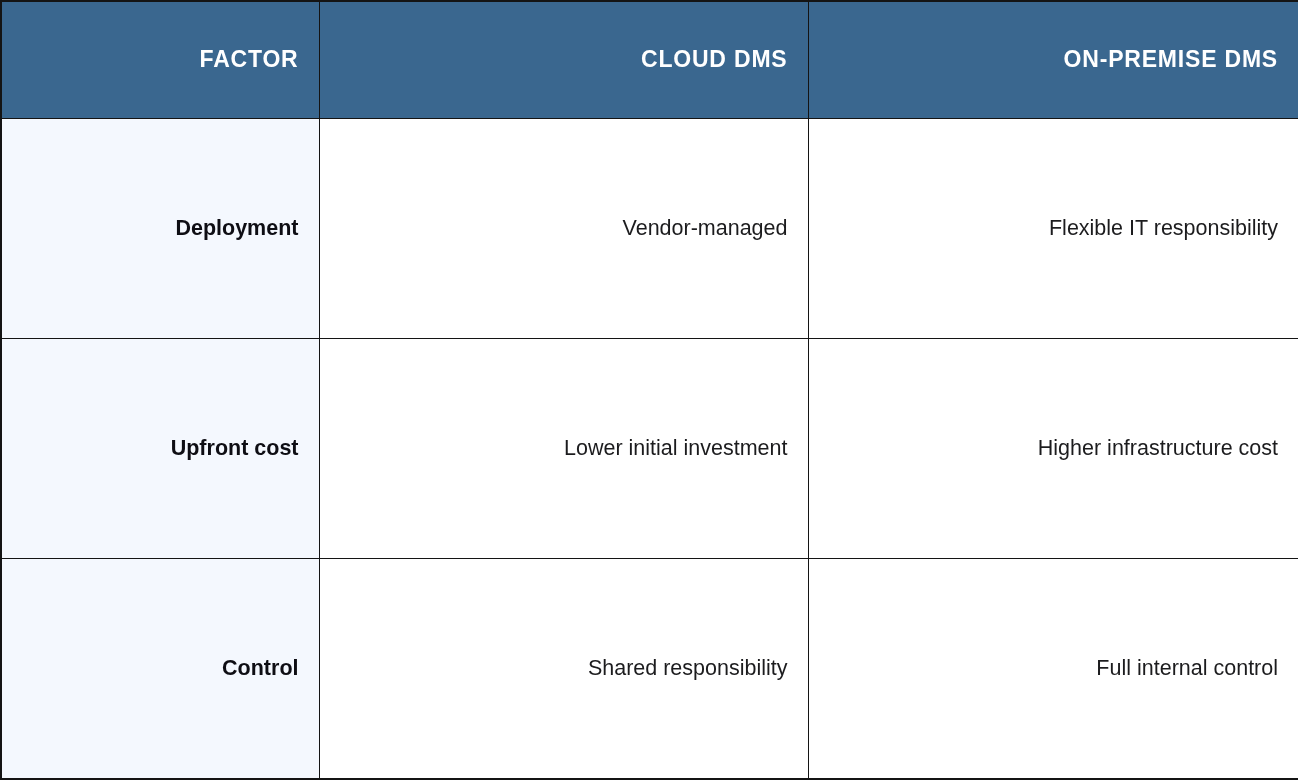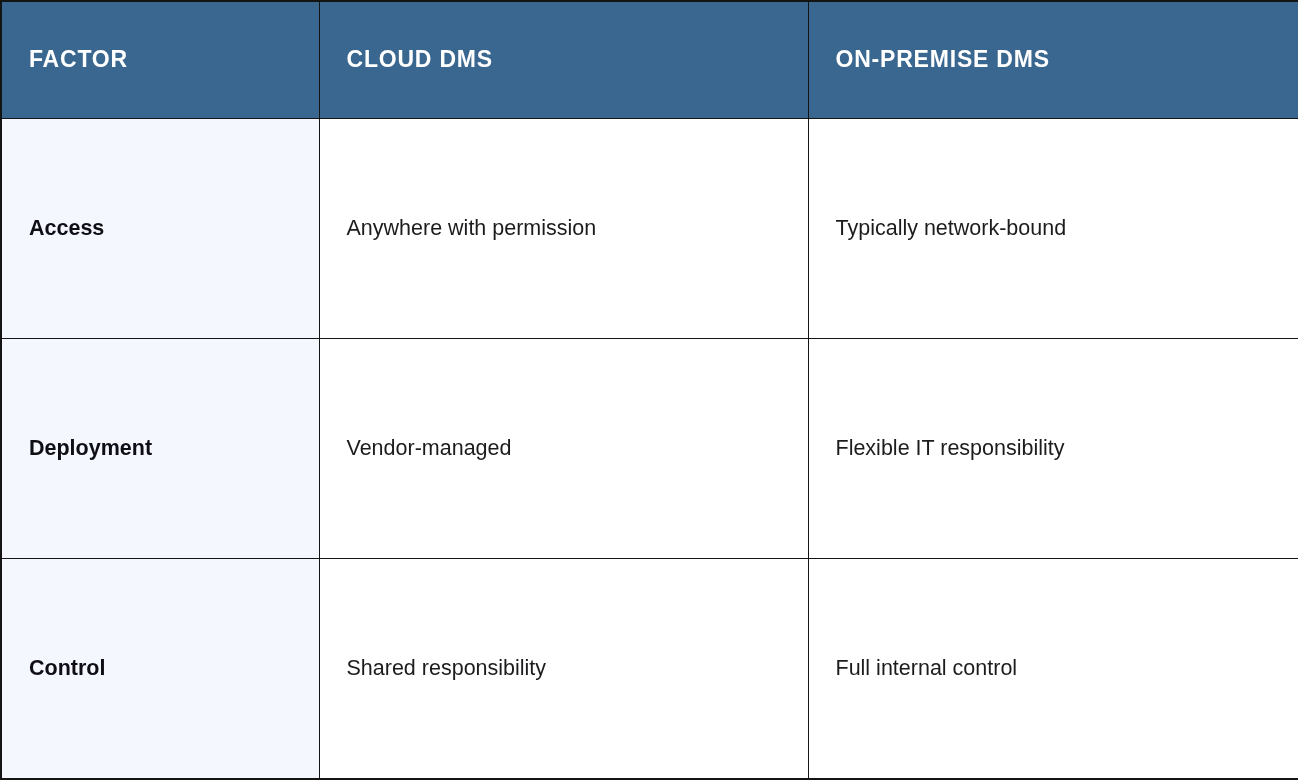--- a/index.html
+++ b/index.html
@@ -15,21 +15,21 @@
     border-collapse: collapse;
     table-layout: fixed;
     border: 2px solid #141414;
   }
   col.col-factor { width: 318px; }
   col.col-cloud  { width: 489px; }
   col.col-onprem { width: 491px; }
   th, td {
     border: 1.5px solid #141414;
     vertical-align: middle;
-    text-align: left;
+    text-align: right;
     padding: 0 20px 0 27px;
   }
   thead tr { height: 117px; }
   tbody tr { height: 110px; }
   th {
     background: #3a678f;
     color: #ffffff;
     font-size: 23px;
     font-weight: 700;
     letter-spacing: 0.8px;
@@ -53,28 +53,28 @@
   </colgroup>
   <thead>
     <tr>
       <th>FACTOR</th>
       <th>CLOUD DMS</th>
       <th>ON-PREMISE DMS</th>
     </tr>
   </thead>
   <tbody>
     <tr>
-      <td class="factor">Access</td>
-      <td>Anywhere with permission</td>
-      <td>Typically network-bound</td>
-    </tr>
-    <tr>
       <td class="factor">Deployment</td>
       <td>Vendor-managed</td>
       <td>Flexible IT responsibility</td>
+    </tr>
+    <tr>
+      <td class="factor">Upfront cost</td>
+      <td>Lower initial investment</td>
+      <td>Higher infrastructure cost</td>
     </tr>
     <tr>
       <td class="factor">Control</td>
       <td>Shared responsibility</td>
       <td>Full internal control</td>
     </tr>
   </tbody>
 </table>
 
 </body></html>

